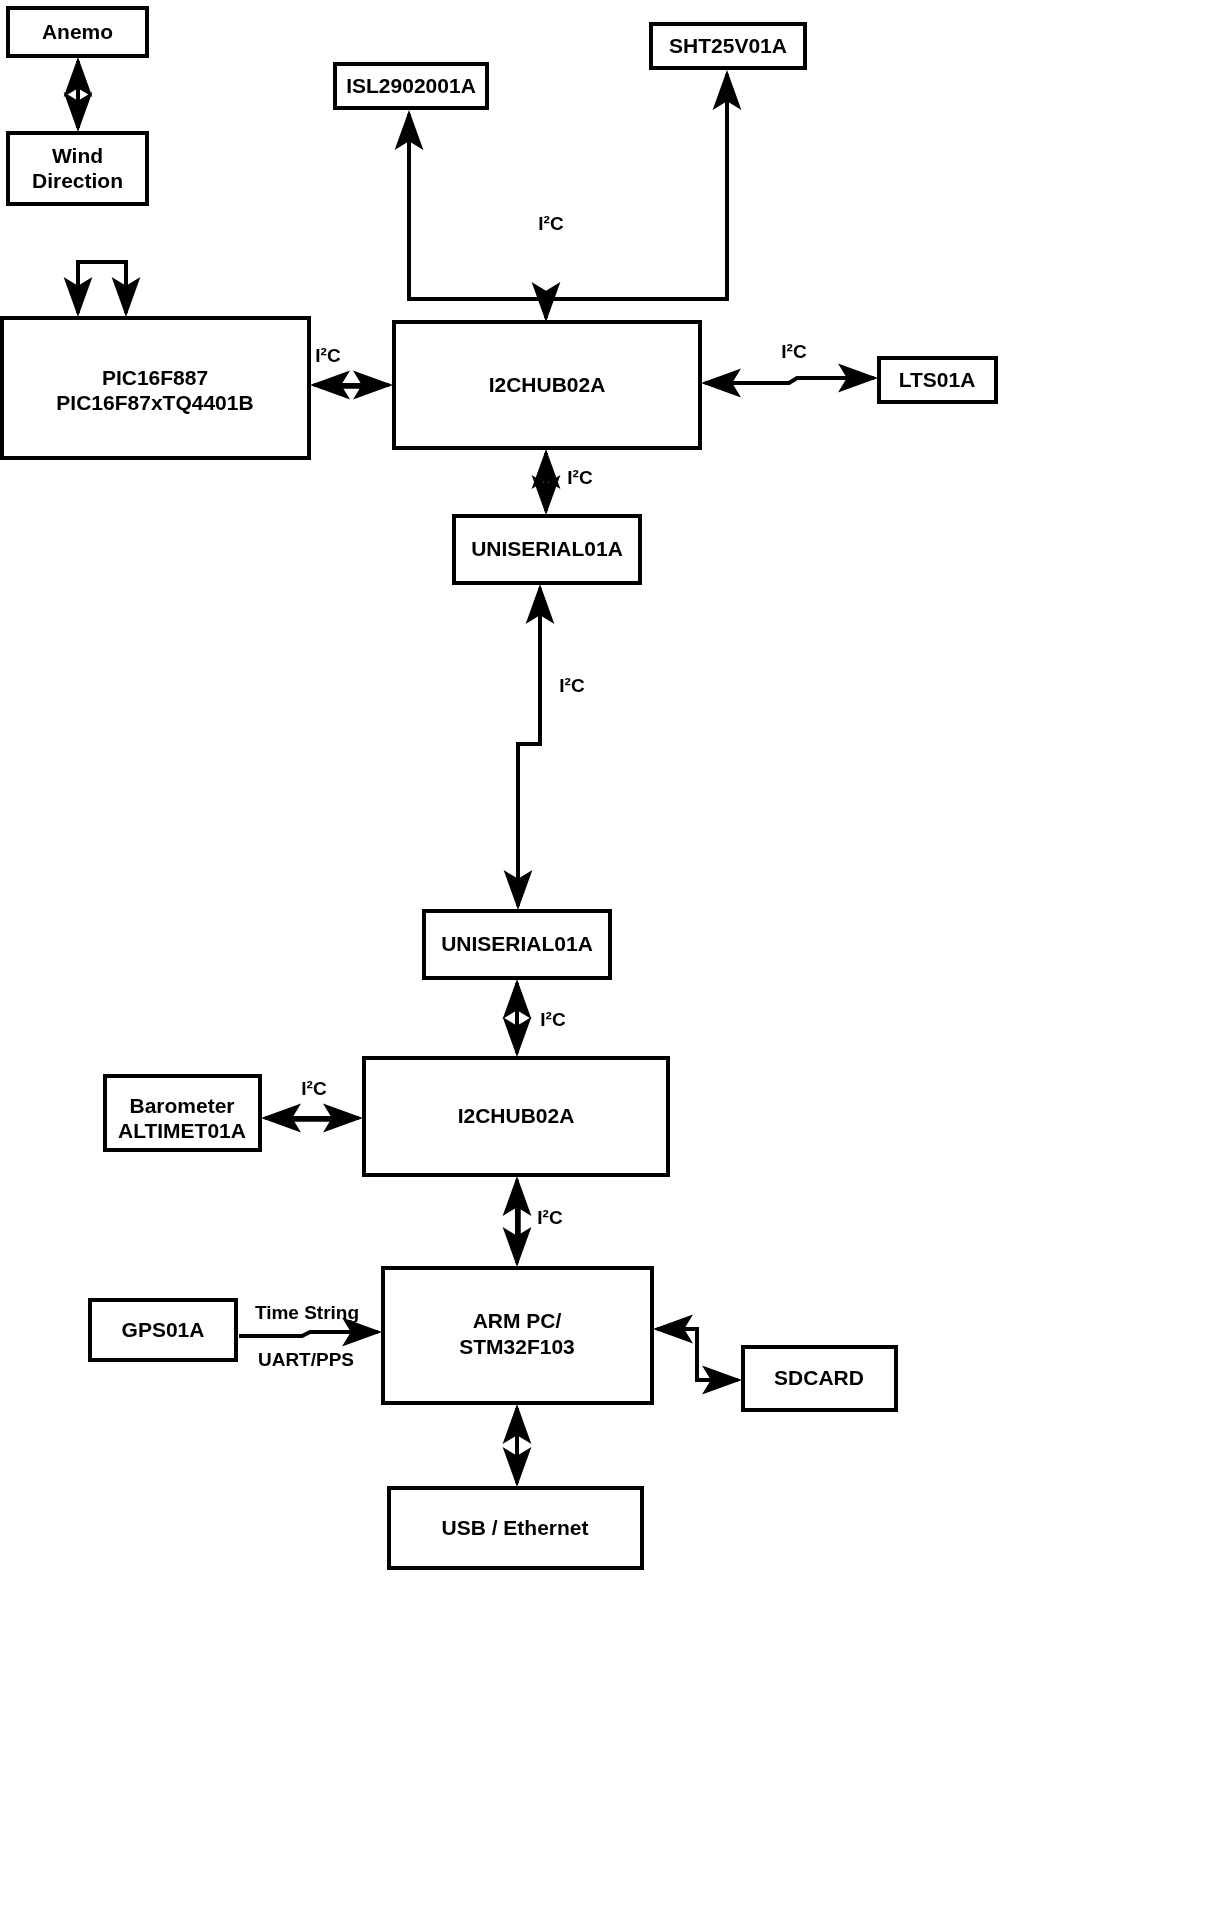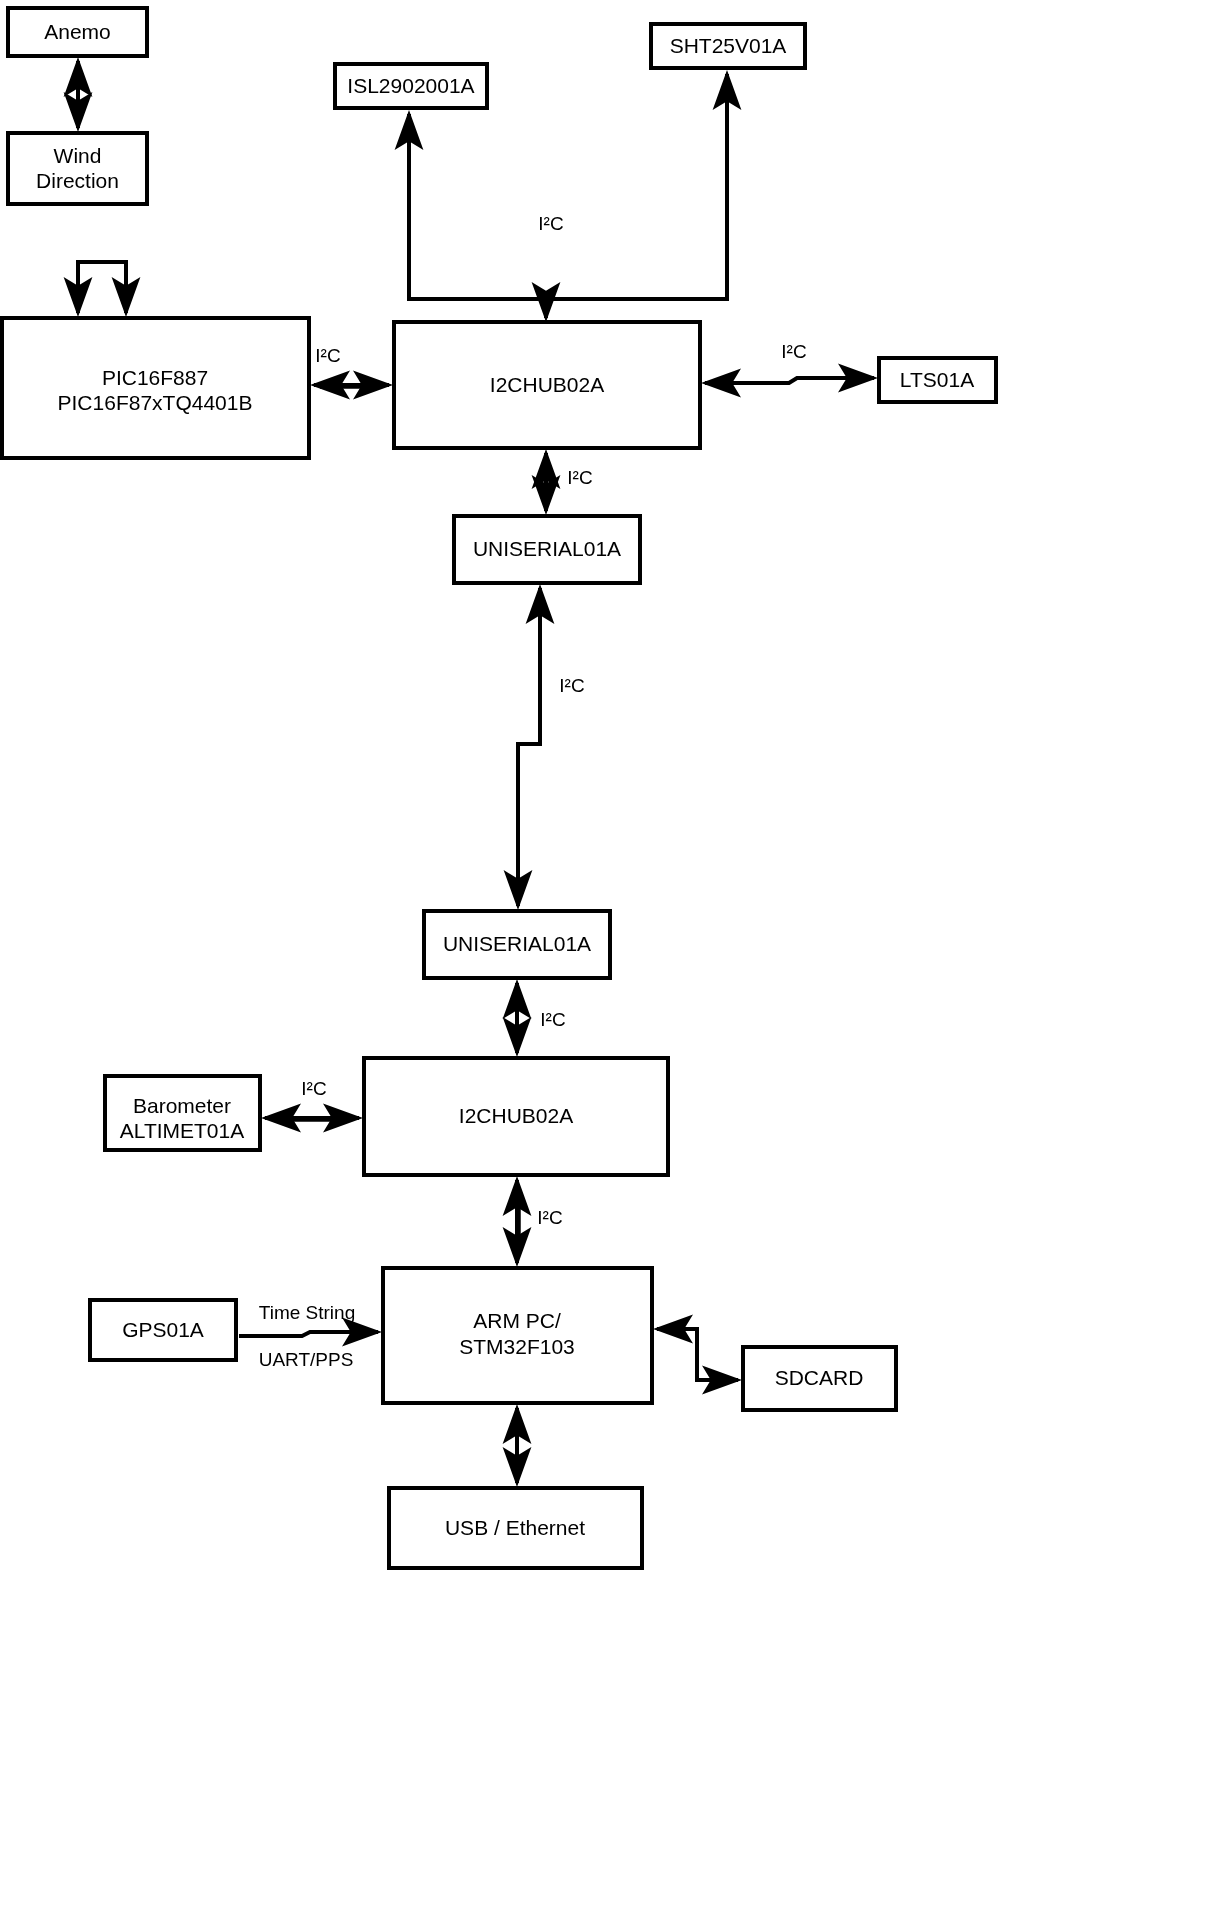--- a/index.html
+++ b/index.html
@@ -10,20 +10,21 @@
   body {
     width: 1214px;
     height: 1908px;
     font-family: "Liberation Sans", sans-serif;
     overflow: hidden;
   }
   #diagram-root {
     position: relative;
     width: 1214px;
     height: 1908px;
+    font-weight: bold;
   }
   svg.diagram {
     display: block;
     width: 1214px;
     height: 1908px;
   }
   .node-rect {
     fill: #ffffff;
     stroke: #000000;
     stroke-width: 4;

